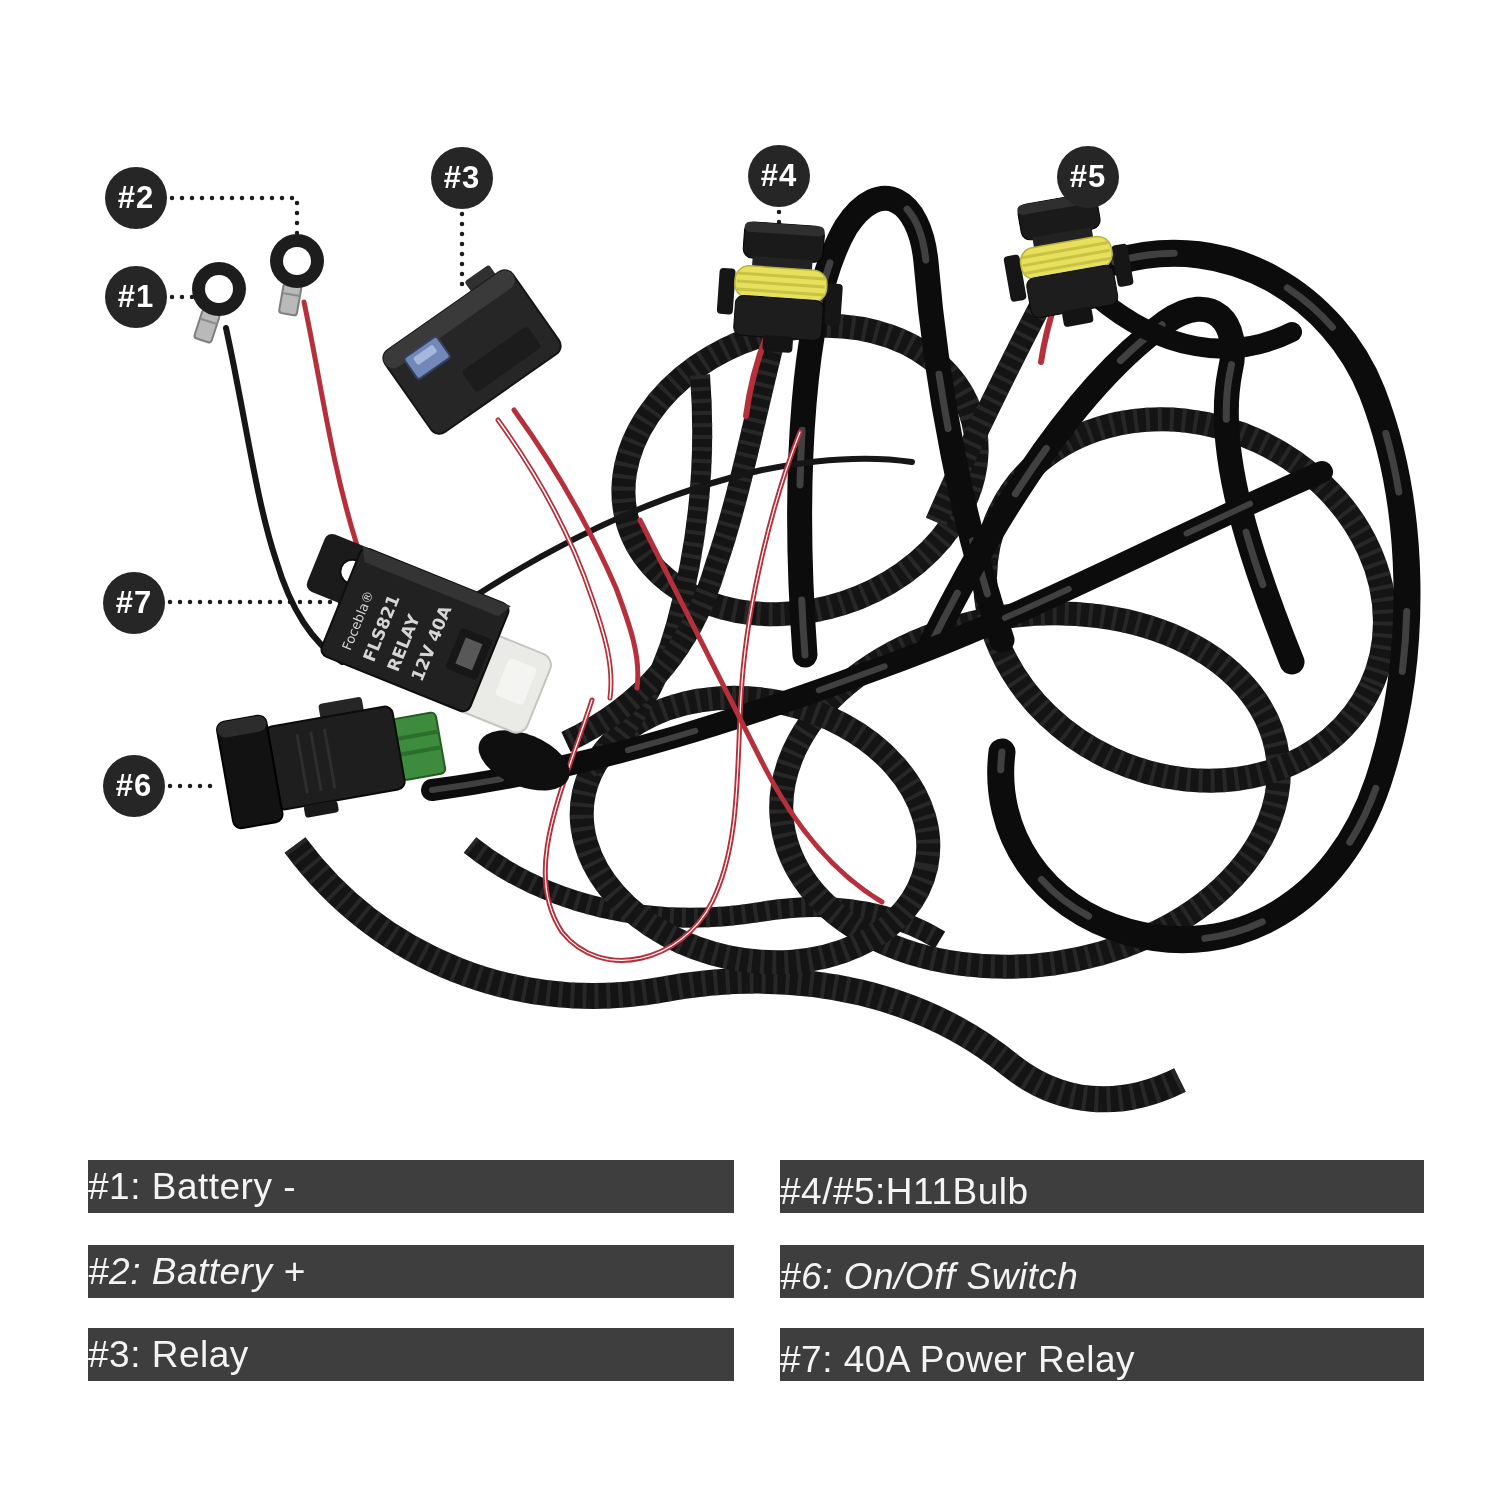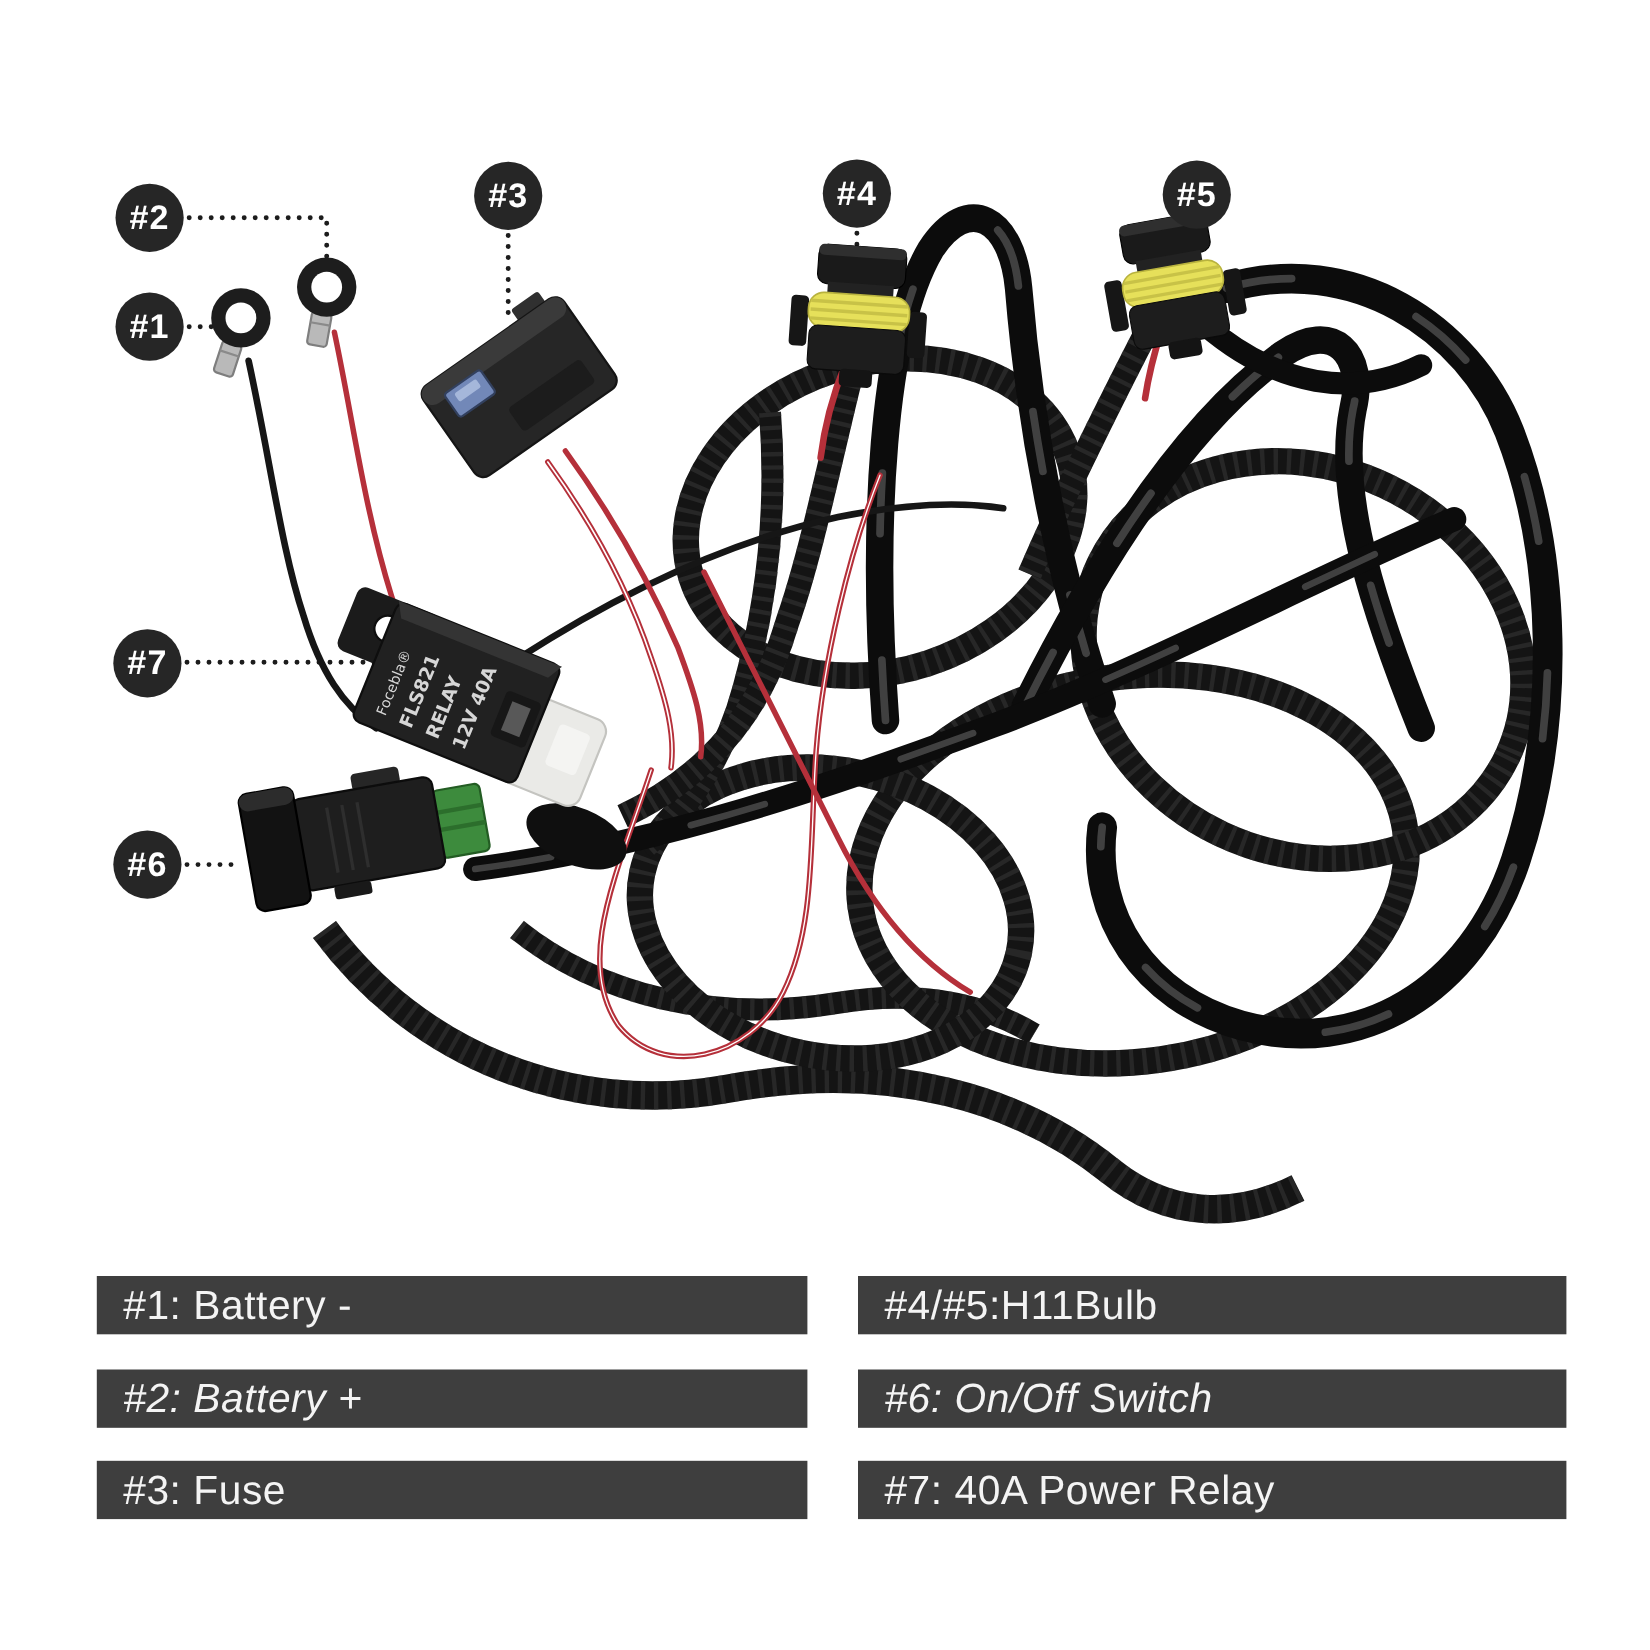--- a/index.html
+++ b/index.html
@@ -12,25 +12,25 @@
   .callout{
     position:absolute;width:62px;height:62px;border-radius:50%;
     background:#262626;color:#ffffff;
     display:flex;align-items:center;justify-content:center;
     font-size:31px;font-weight:bold;letter-spacing:1px;
   }
   
   .legend-bar{
     position:absolute;height:53px;background:#3e3e3e;color:#f4f4f4;
     display:flex;align-items:center;
-    font-size:37px;padding-left:24px;box-sizing:border-box;
+    font-size:37px;box-sizing:border-box;
     letter-spacing:0.5px;
   }
   .col-left{left:88px;width:646px;}
-  .col-right{left:780px;width:644px;}
+  .col-right{left:780px;width:644px;align-items:flex-end;}
   .row-0{top:1160px;}
   .row-1{top:1245px;font-style:italic;}
   .row-2{top:1328px;}
   .relay-text{font-family:"DejaVu Sans",sans-serif;fill:#d6d6d6;}
 </style>
 </head>
 <body>
 
 <div class="stage">
 
@@ -199,21 +199,21 @@
     </div>
 
   <div>
     <div class="legend-bar col-left row-0">
         <span>#1: Battery -</span>
       </div>
     <div class="legend-bar col-left row-1">
         <span>#2: Battery +</span>
       </div>
     <div class="legend-bar col-left row-2">
-        <span>#3: Fuse</span>
+        <span>#3: Relay</span>
       </div>
     <div class="legend-bar col-right row-0">
         <span>#4/#5:H11Bulb</span>
       </div>
     <div class="legend-bar col-right row-1">
         <span>#6: On/Off Switch</span>
       </div>
     <div class="legend-bar col-right row-2">
         <span>#7: 40A Power Relay</span>
       </div>

